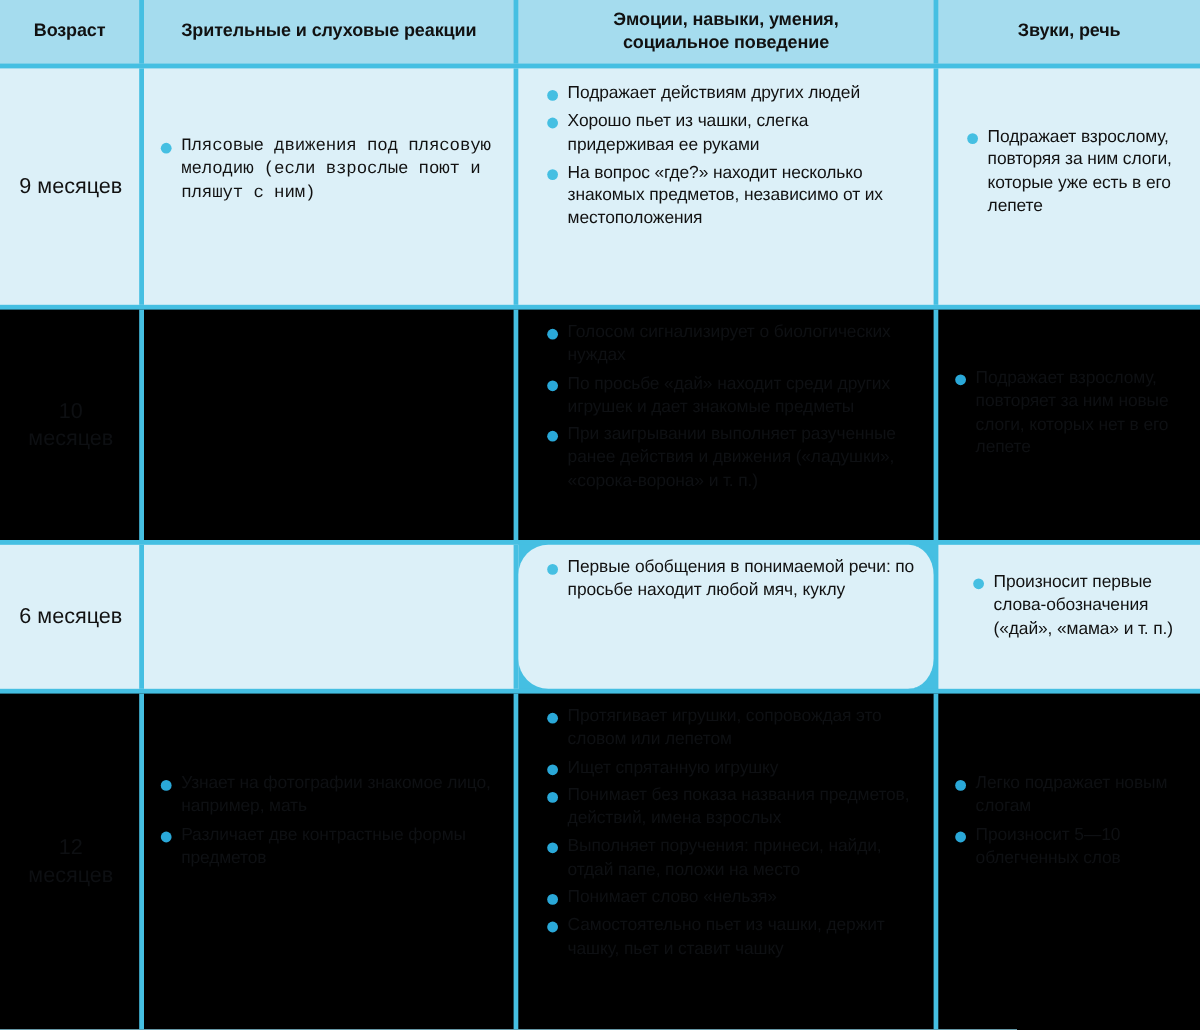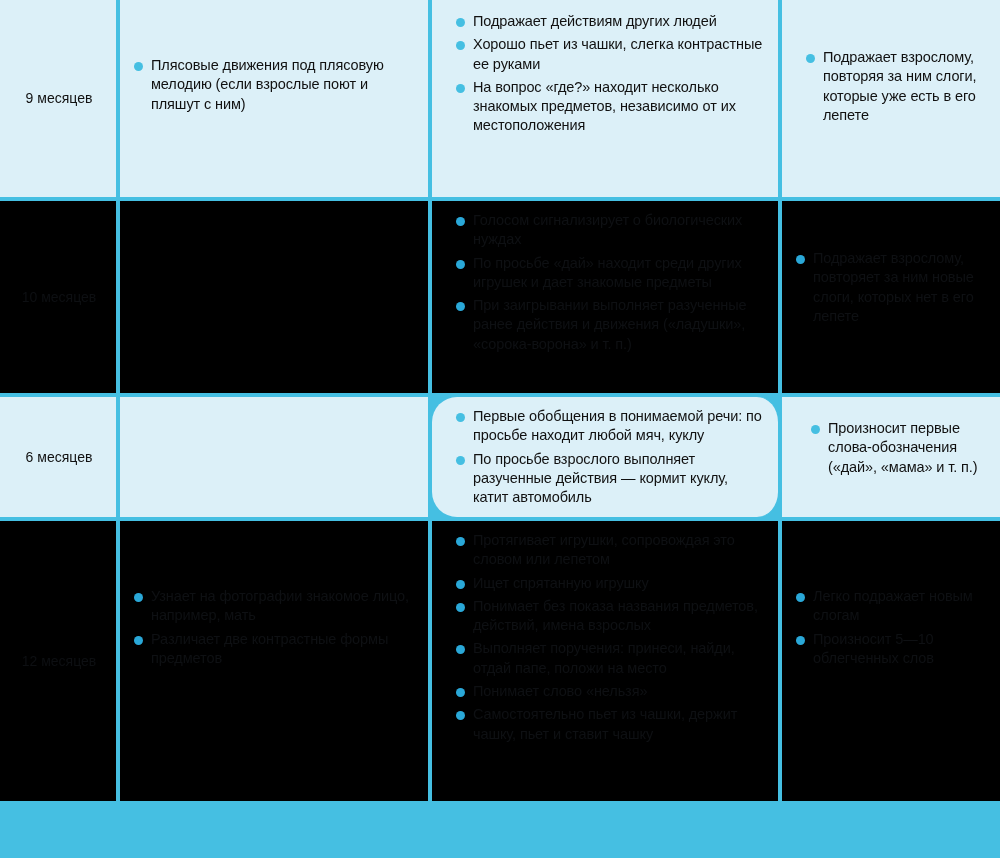--- a/index.html
+++ b/index.html
@@ -72,21 +72,21 @@
   .row-dark .li-text  { color: #0e1013; }
   .row-dark .bullet   { background: #2aa8d8; }
 
   .age-cell {
     display: flex;
     align-items: center;
     justify-content: center;
     text-align: center;
   }
   .age-text {
-    font-size: 14px;
+    font-size: 18px;
     line-height: 1.3;
   }
 
   ul.bullets {
     list-style: none;
     margin: 0;
     padding: 0;
   }
   ul.bullets li {
     display: flex;
@@ -111,36 +111,51 @@
 
   
   .row-r1 { height: 201px; }
   .row-r2 { height: 196px; }
   .row-r3 { height: 124px; }
   .row-r4 { height: 280px; }
 
   .row-r1 .cell, .row-r2 .cell, .row-r4 .cell { display: block; }
   .row-r1 .age-cell, .row-r2 .age-cell, .row-r3 .age-cell, .row-r4 .age-cell { display: flex; }
 
-  .r1-vis  { padding-top: 56px; }
+  .r1-vis  { padding-top: 56px; font-family: Liberation Mono, monospace; }
   .r1-emo  { padding-top: 12px; }
   .r1-snd  { padding-top: 48px; padding-left: 24px; }
   .r2-emo  { padding-top: 10px; }
   .r2-snd  { padding-top: 48px; }
   .r3-emo  { padding-top: 10px; border-radius: 25px; }
   .r3-snd  { padding-top: 22px; padding-left: 29px; }
   .r4-vis  { padding-top: 66px; }
   .r4-emo  { padding-top: 10px; }
   .r4-snd  { padding-top: 66px; }
 </style>
 </head>
 <body>
 
 <div class="table-wrap">
 
+  <div class="row row-header">
+    <div class="cell col-age">
+      <div class="hdr-text">Возраст</div>
+    </div>
+    <div class="cell col-vis">
+      <div class="hdr-text">Зрительные и слуховые реакции</div>
+    </div>
+    <div class="cell col-emo">
+      <div class="hdr-text" style="white-space: pre-line;">Эмоции, навыки, умения,
+социальное поведение</div>
+    </div>
+    <div class="cell col-snd">
+      <div class="hdr-text">Звуки, речь</div>
+    </div>
+  </div>
 
   <div class="row row-light row-r1">
     <div class="cell col-age age-cell">
       <div class="age-text">9 месяцев</div>
     </div>
     <div class="cell col-vis r1-vis">
       <ul class="bullets">
         <li>
           <span class="bullet"></span>
           <span class="li-text">Плясовые движения под плясовую мелодию (если взрослые поют и пляшут с ним)</span>
@@ -148,21 +163,21 @@
       </ul>
     </div>
     <div class="cell col-emo r1-emo">
       <ul class="bullets">
         <li>
           <span class="bullet"></span>
           <span class="li-text"> Подражает действиям других людей</span>
         </li>
         <li>
           <span class="bullet"></span>
-          <span class="li-text">Хорошо пьет из чашки, слегка контрастные ее руками</span>
+          <span class="li-text">Хорошо пьет из чашки, слегка придерживая ее руками</span>
         </li>
         <li>
           <span class="bullet"></span>
           <span class="li-text">На вопрос «где?» находит несколько знакомых предметов, независимо от их местоположения</span>
         </li>
       </ul>
     </div>
     <div class="cell col-snd r1-snd">
       <ul class="bullets">
         <li>
@@ -208,24 +223,20 @@
     <div class="cell col-age age-cell">
       <div class="age-text">6 месяцев</div>
     </div>
     <div class="cell col-vis"></div>
     <div class="cell col-emo r3-emo">
       <ul class="bullets">
         <li>
           <span class="bullet"></span>
           <span class="li-text">Первые обобщения в понимаемой речи: по просьбе находит любой мяч, куклу</span>
         </li>
-        <li>
-          <span class="bullet"></span>
-          <span class="li-text">По просьбе взрослого выполняет разученные действия — кормит куклу, катит автомобиль</span>
-        </li>
       </ul>
     </div>
     <div class="cell col-snd r3-snd">
       <ul class="bullets">
         <li>
           <span class="bullet"></span>
           <span class="li-text">Произносит первые слова-обозначения («дай», «мама» и т. п.)</span>
         </li>
       </ul>
     </div>

